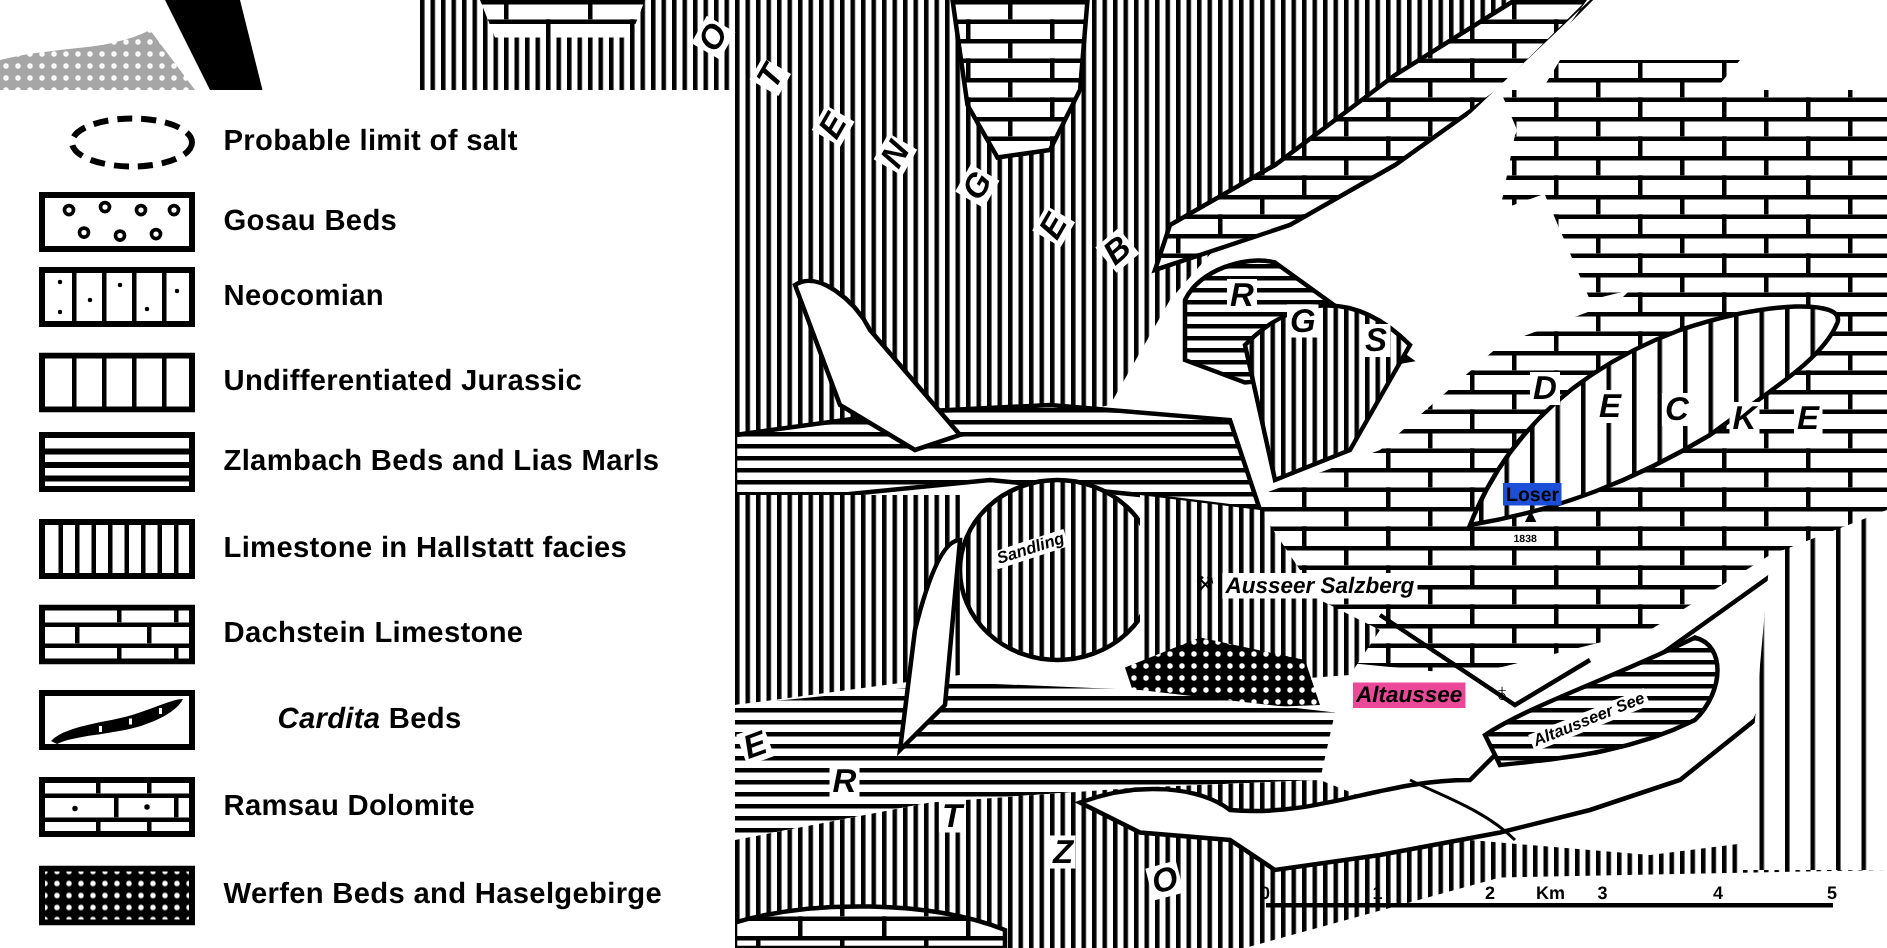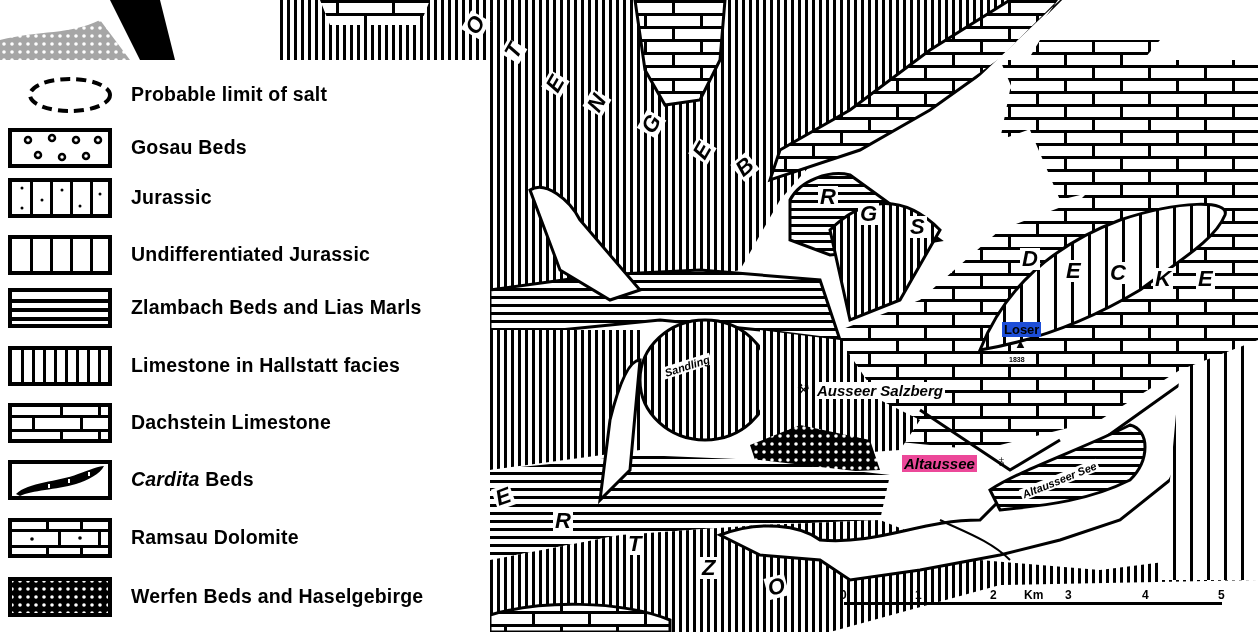--- a/index.html
+++ b/index.html
@@ -2,25 +2,25 @@
 <html><head>
 <meta charset="utf-8">
 <style>
   html, body { margin:0; padding:0; background:#ffffff; }
   body { width:1258px; height:632px; position:relative; overflow:hidden;
          font-family:"Liberation Sans", "DejaVu Sans", sans-serif; color:#000; }
   #map-root { position:absolute; left:0; top:0; width:1258px; height:632px; }
   svg.map { position:absolute; left:0; top:0; }
 
   .legend { position:absolute; left:0; top:60px; width:490px; height:572px; background:#fff; }
-  .legend-item { position:absolute; left:8px; width:470px; height:44px; }
+  .legend-item { position:absolute; left:26px; width:470px; height:44px; }
   .legend-swatch { position:absolute; left:0; top:0; width:104px; height:40px; }
   .legend-label { position:absolute; left:123px; top:8px; font-size:19.5px; font-weight:bold;
                   white-space:nowrap; letter-spacing:0.2px; }
-  .legend-label i { font-style:italic; }
+  .legend-label i { font-style:italic;margin-left:36px; }
 
   .map-label { position:absolute; font-weight:bold; font-style:italic; white-space:nowrap; color:#000;
                background:rgba(255,255,255,0.0); }
   .big-letter { position:absolute; font-weight:bold; font-style:italic; font-size:22px; color:#000;
                 background:#fff; padding:0 2px; line-height:22px; }
 
   .scale { position:absolute; left:840px; top:585px; width:385px; height:24px; }
   .scale-bar { position:absolute; left:4px; top:17px; width:378px; height:3px; background:#000; }
   .scale-tick { position:absolute; top:3px; font-size:12px; font-weight:bold; }
   .scale-unit { position:absolute; top:3px; font-size:12px; font-weight:bold; }
@@ -142,21 +142,21 @@
           <rect x="62" y="2" width="3" height="36"></rect>
             <rect x="82" y="2" width="3" height="36"></rect>
           <circle cx="14" cy="10" r="1.5"></circle>
             <circle cx="34" cy="22" r="1.5"></circle>
             <circle cx="54" cy="12" r="1.5"></circle>
           <circle cx="72" cy="28" r="1.5"></circle>
             <circle cx="92" cy="16" r="1.5"></circle>
             <circle cx="14" cy="30" r="1.5"></circle>
         </g>
       </svg>
-      <span class="legend-label">Jurassic</span>
+      <span class="legend-label">Neocomian</span>
     </div>
 
     <div class="legend-item" style="top:175px">
       <svg class="legend-swatch" viewBox="0 0 104 40">
         <rect x="2" y="2" width="100" height="36" fill="#fff" stroke="#000" stroke-width="4"></rect>
         <g fill="#000">
           <rect x="22" y="2" width="3" height="36"></rect>
             <rect x="42" y="2" width="3" height="36"></rect>
           <rect x="62" y="2" width="3" height="36"></rect>
             <rect x="82" y="2" width="3" height="36"></rect>

